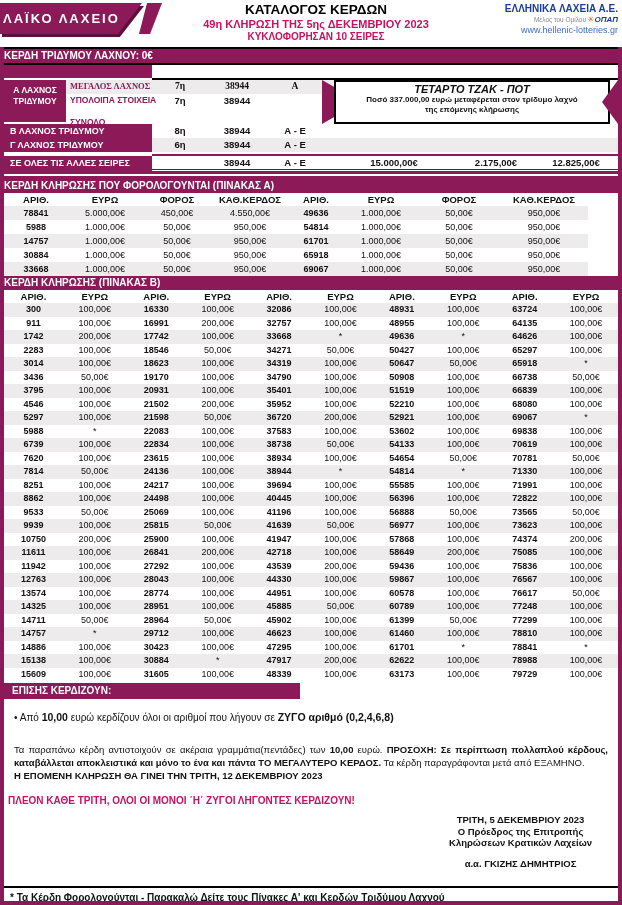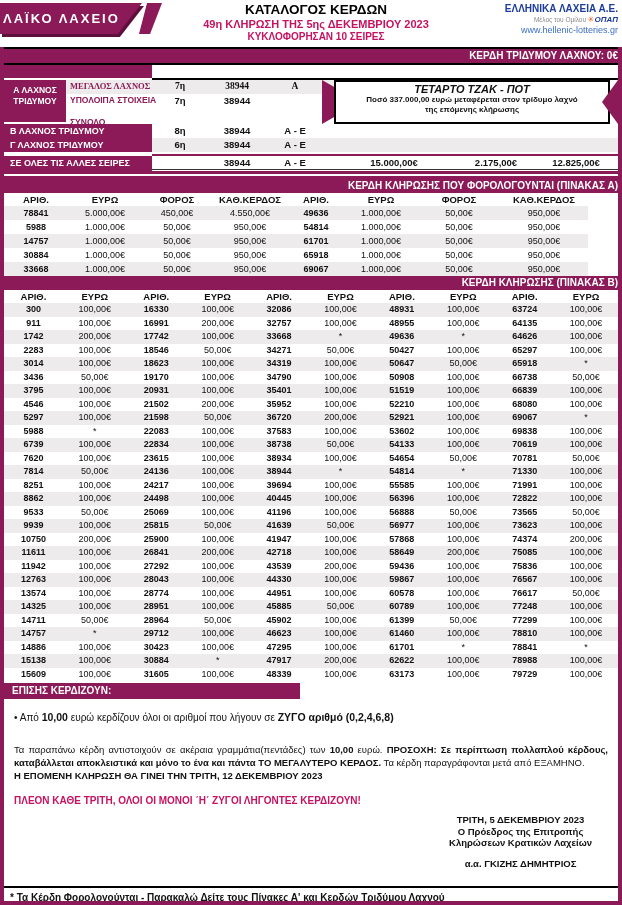--- a/index.html
+++ b/index.html
@@ -24,21 +24,21 @@
   .c1 { font-size:10px; font-weight:bold; color:#1B3C9B; }
   .c2 { font-size:6.5px; color:#8a8a8a; margin-top:1px; }
   .burst { color:#E8541E; font-size:8px; }
   .opap { color:#1B3C9B; font-weight:bold; font-style:italic; font-size:8px; }
   .c3 { font-size:9px; color:#3B6FC4; margin-top:1px; }
 
   
   .frame { position:absolute; top:47px; left:0; width:622px; height:858px;
            border-left:4px solid #8C1A58; border-right:4px solid #8C1A58; border-bottom:4px solid #8C1A58;
            display:flex; flex-direction:column; overflow:hidden; background:#fff; }
-  .bar { background:#8C1A58; color:#fff; font-weight:bold; font-size:10px; text-align:right;
+  .bar { background:#8C1A58; color:#fff; font-weight:bold; font-size:10px; text-align:left;
          height:14px; line-height:14px; flex:none; }
   .bar1 { border-top:2px solid #000; border-bottom:2px solid #000; height:18px; line-height:14px; }
 
   
   .triple { position:relative; height:106px; flex:none; font-size:9.5px; }
   .triple .abs { position:absolute; }
   .lmask { left:0; top:0; width:148px; height:13px; background:#8C1A58; }
   .hline2 { left:148px; right:0; top:13px; height:2px; background:#000; }
   .thead span, .cell { position:absolute; text-align:center; font-weight:bold; }
   .c-se { left:148px; width:56px; }
@@ -92,21 +92,21 @@
   .br .num { width:48%; text-align:center; font-weight:bold; }
   .br .val { width:52%; text-align:center; }
 
   
   .also { width:296px; height:16px; line-height:16px; text-align:left; padding-left:8px;
           font-size:10px; margin-top:2px; }
   .bullet { margin:12px 10px 0 10px; font-size:10px; }
   .bullet b { font-size:10.5px; }
   .para { margin:20px 10px 0 10px; font-size:9.5px; line-height:13px; text-align:justify; }
   .nextdraw { margin:1px 10px 0 10px; font-size:9.5px; font-weight:bold; }
-  .promo { margin:14px 10px 0 10px; font-size:10px; font-weight:bold; color:#C51261; }
+  .promo { margin:14px 10px 0 4px; font-size:10px; font-weight:bold; color:#C51261; }
   .sig { margin:8px 26px 17px auto; text-align:center; font-size:9.5px; font-weight:bold; line-height:11.5px; }
   .signame { margin-top:9px; }
   .note { margin-top:auto; border-top:2px solid #000; font-size:10px; font-weight:bold; padding:4px 6px 5px 6px; }
 </style>
 </head>
 <body>
 
 <div class="page">
 
   <header class="hdr">

